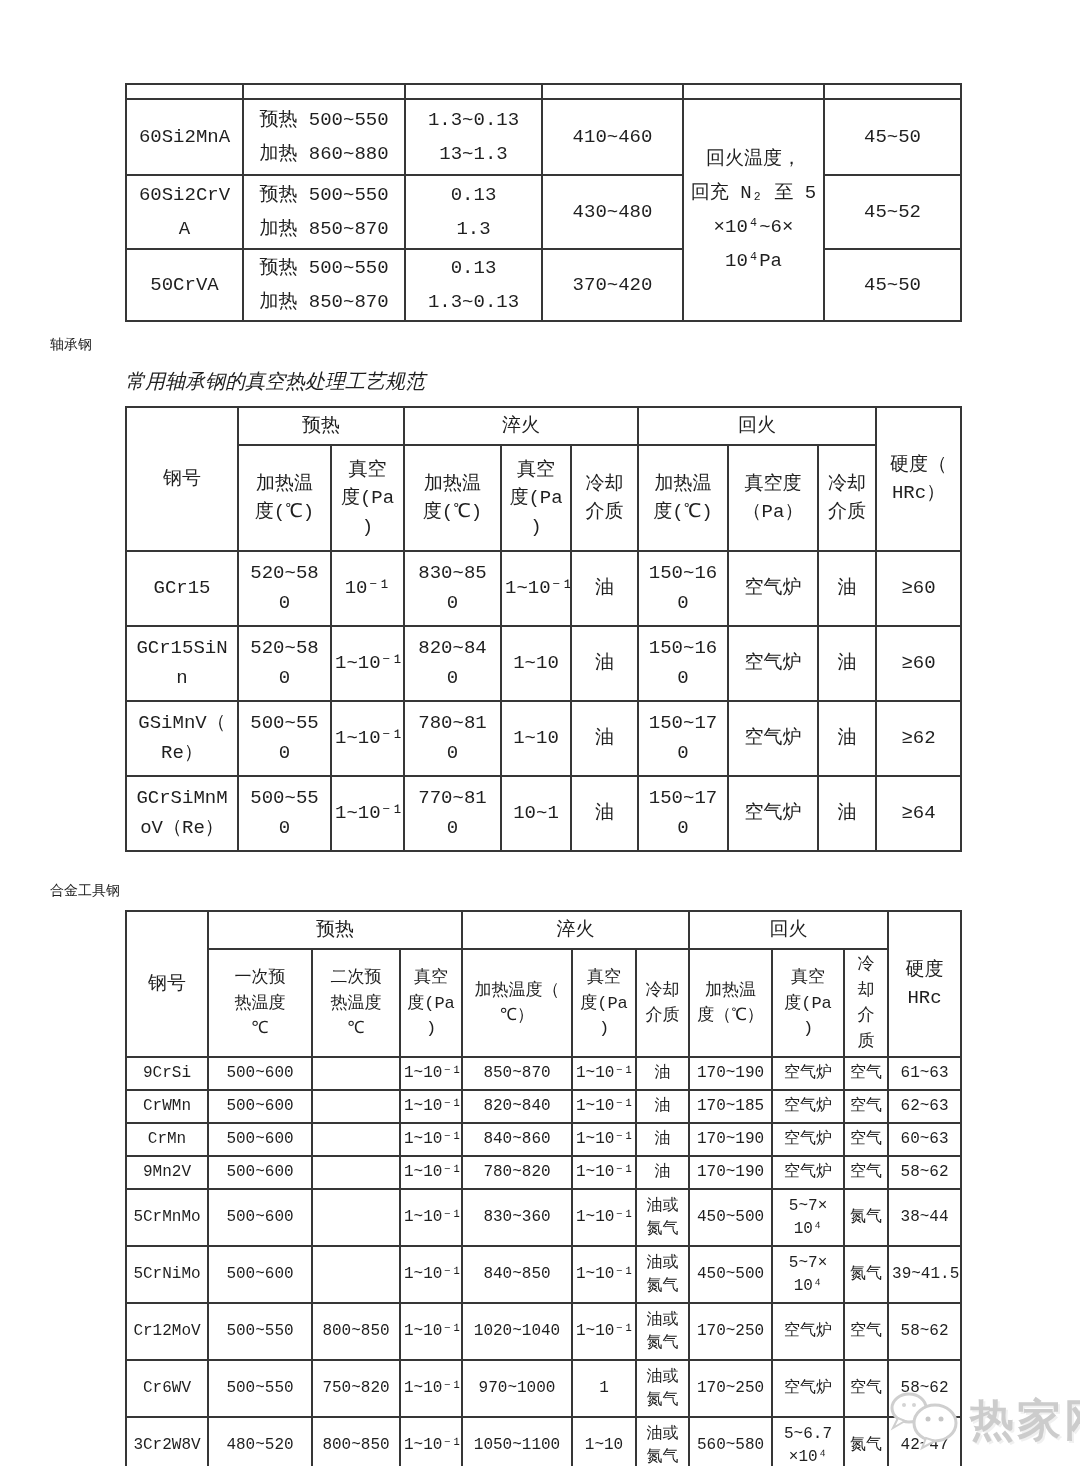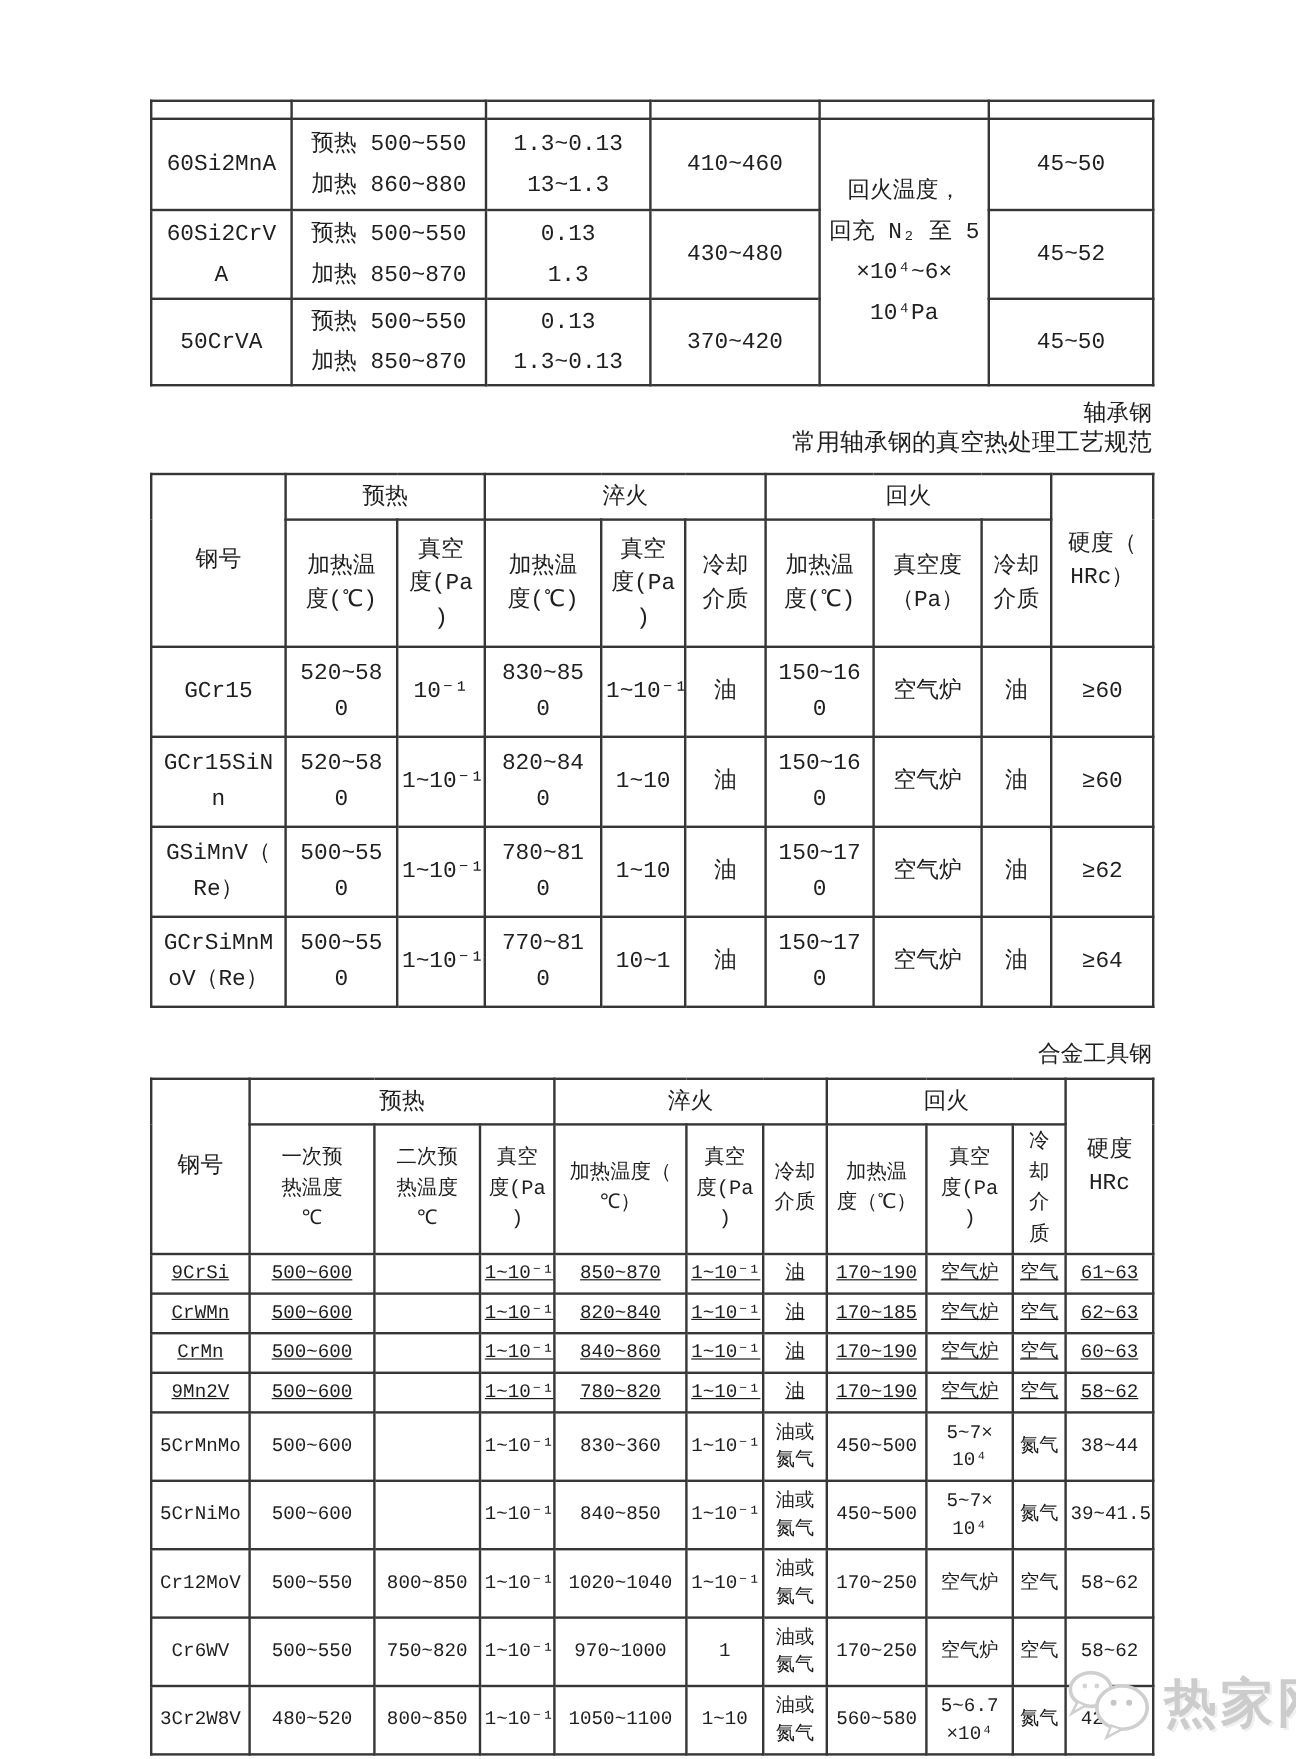--- a/index.html
+++ b/index.html
@@ -16,35 +16,35 @@
     white-space:pre-line;font-weight:normal;
     padding:1px 3px;overflow:hidden;
   }
   
   .t1 td{font-size:19px;line-height:1.8;}
   .t1 .stub td{height:13px;padding:0;}
   .t1 .r1 td{height:72px;}
   .t1 .r2 td{height:70px;}
   .t1 .r3 td{height:64px;}
   
-  .sec-label{margin:10px 0 0 -75px;font-size:19px;line-height:26px;text-align:right;}
-  .tbl-title{margin-top:0;text-align:right;font-size:20px;line-height:26px;}
+  .sec-label{margin:10px 0 0 -75px;font-size:14px;line-height:26px;}
+  .tbl-title{margin-top:12px;text-align:left;font-size:20px;line-height:26px;font-style:italic;}
   .t2{margin-top:10px;}
   
   .t2 th{font-size:19px;line-height:1.5;}
   .t2 .grp th{height:34px;}
   .t2 .sub th{height:102px;}
   .t2 td{font-size:19px;line-height:1.55;height:71px;}
   
   .t3{margin-top:6px;}
   .t3 th{font-size:17px;line-height:1.5;}
   .t3 .grp th{font-size:19px;height:34px;}
   .t3 .sub th{height:104px;}
   .t3 td{font-size:16px;line-height:1.45;}
-  .t3 .short td{height:29px;text-decoration:underline;}
+  .t3 .short td{height:29px;}
   .t3 .tall td{height:53px;}
   
   .watermark{
     position:absolute;left:886px;top:1388px;
     display:flex;align-items:center;gap:6px;z-index:5;
   }
   .watermark .wm-text{
     font-size:44px;font-weight:bold;letter-spacing:3px;
     color:#cccccc;text-shadow:2px 2px 0 #f0f0f0;
     line-height:1;white-space:nowrap;

